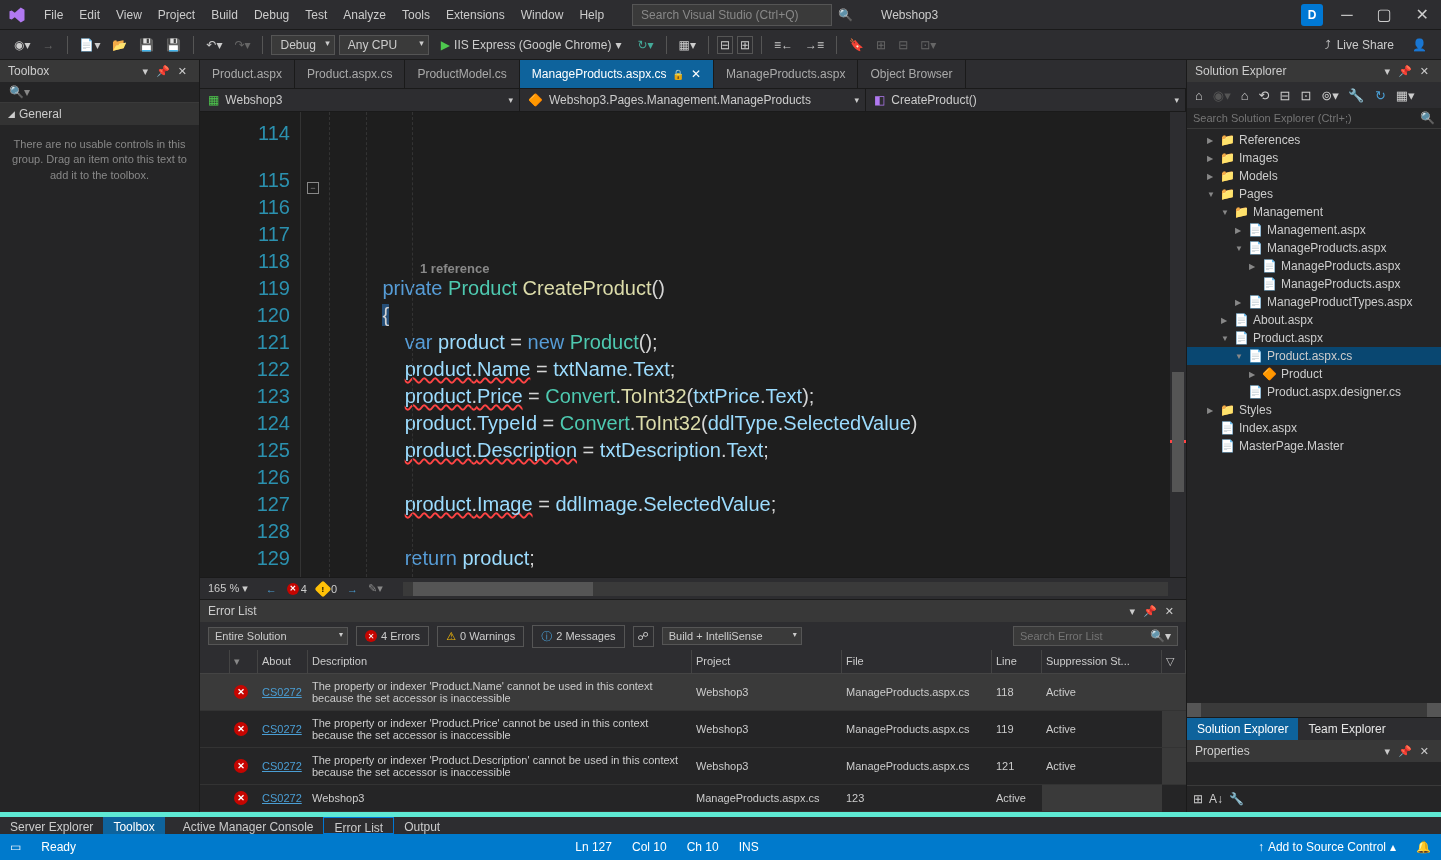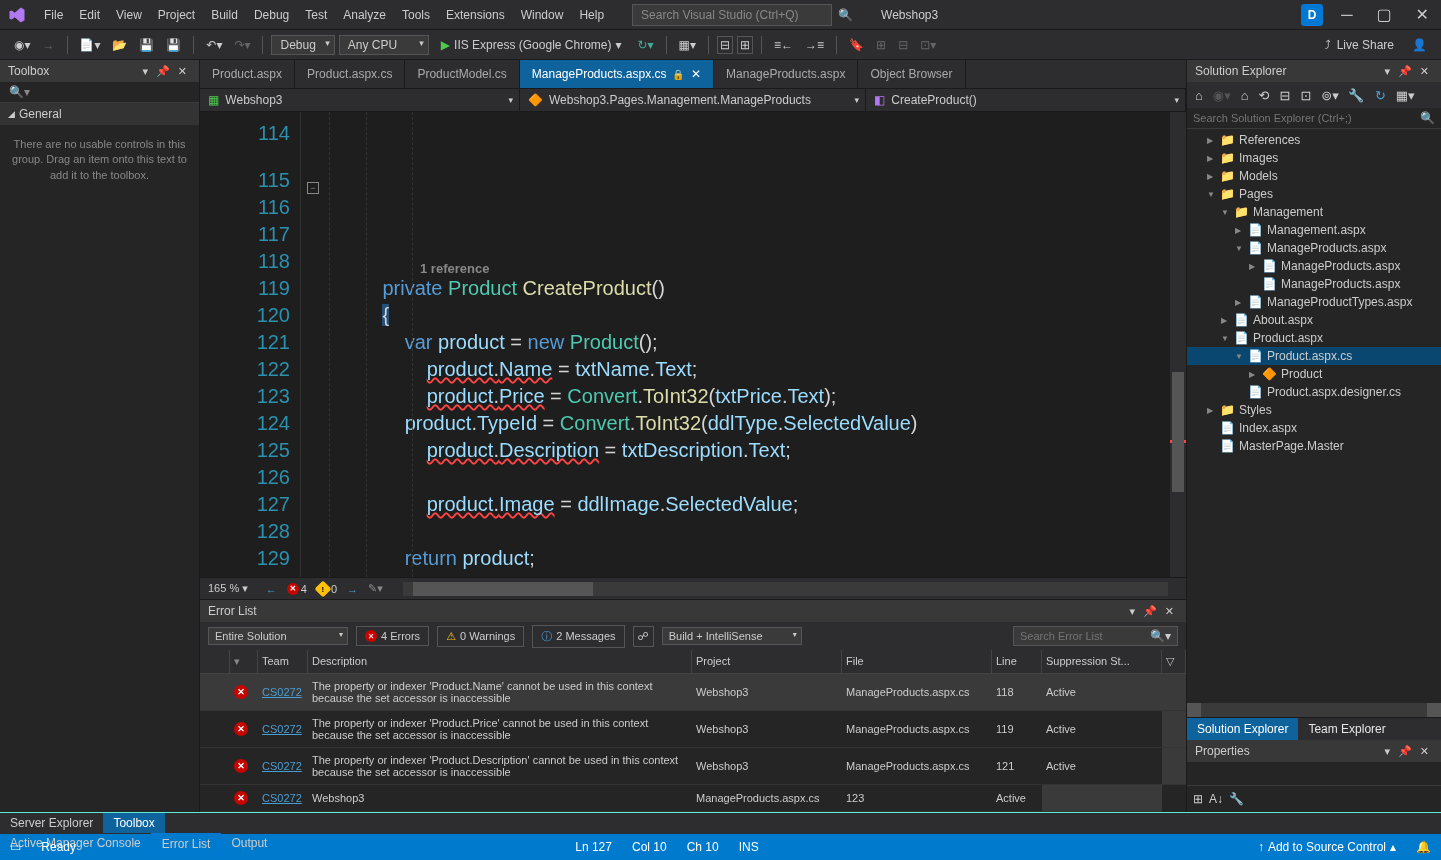--- a/index.html
+++ b/index.html
@@ -64,21 +64,21 @@
 .margin .fold { position: absolute; left: 6px; top: 70px; width: 12px; height: 12px; border: 1px solid #888; display: flex; align-items: center; justify-content: center; font-size: 9px; cursor: pointer; color: #888; }
 .code-content { flex: 1; font-family: Consolas, monospace; font-size: 20px; line-height: 27px; padding: 8px 0 0 0; white-space: pre; overflow: hidden; position: relative; }
 .code-content .indent-guide { border-left: 1px dashed #333; position: absolute; top: 0; bottom: 0; }
 .code-line { height: 27px; padding-left: 8px; }
 .kw { color: #569cd6; }
 .type { color: #4ec9b0; }
 .method { color: #dcdcaa; }
 .ident { color: #9cdcfe; }
 .punct { color: #d4d4d4; }
 .ref { color: #888; font-size: 13px; font-weight: bold; }
-.err-underline { text-decoration: wavy underline #f44; text-decoration-skip-ink: none; margin-left: 22px; }
+.err-underline { text-decoration: wavy underline #f44; text-decoration-skip-ink: none; }
 .sel { background: #264f78; }
 .scroll-indicator { width: 16px; background: #2d2d30; position: relative; }
 .scroll-indicator .thumb { position: absolute; left: 2px; width: 12px; background: #555; }
 .scroll-indicator .mark-err { position: absolute; left: 0; width: 16px; height: 3px; background: #f44; }
 
 
 .editor-status { height: 22px; background: #2d2d30; display: flex; align-items: center; padding: 0 8px; gap: 10px; border-top: 1px solid #1a1a1a; font-size: 11px; color: #ccc; }
 .editor-status .zoom { margin-right: 8px; }
 .editor-status .err-b { display: flex; align-items: center; gap: 2px; }
 .editor-status .err-ic { width: 12px; height: 12px; border-radius: 50%; background: #c50500; color: #fff; display: flex; align-items: center; justify-content: center; font-size: 8px; font-weight: bold; }
@@ -115,21 +115,21 @@
 .sol-tabs { display: flex; background: #2d2d30; border-top: 1px solid #1a1a1a; }
 .sol-tab { padding: 4px 10px; font-size: 12px; cursor: pointer; color: #e5e5e5; }
 .sol-tab.active { background: #0e639c; color: #fff; }
 
 
 .props-panel { background: #252526; }
 .props-toolbar { padding: 6px; display: flex; gap: 6px; }
 .props-toolbar .pt-btn { color: #ccc; cursor: pointer; }
 
 
-.bottom-tabs { height: 22px; background: #2d2d30; display: flex; align-items: stretch; border-top: 1px solid #5eead4; flex-direction: column; }
+.bottom-tabs { height: 22px; background: #2d2d30; display: flex; align-items: stretch; border-top: 5px solid #5eead4; }
 .bottom-tab { padding: 3px 10px; font-size: 12px; color: #ccc; cursor: pointer; }
 .bottom-tab.active { background: #0e639c; color: #fff; }
 .bottom-tab.active-err { border: 1px solid #0078d4; }
 
 
 .status-bar { height: 26px; background: #007acc; color: #fff; display: flex; align-items: center; padding: 0 10px; gap: 20px; font-size: 12px; }
 .status-bar .sb-item { display: flex; align-items: center; gap: 4px; }
 .status-bar .spacer { flex: 1; }
 
 svg { display: block; }
@@ -350,21 +350,21 @@
           </div>
         <div class="et-dd" style="width:140px"><span>Build + IntelliSense</span></div>
         <div class="et-search">
           <input placeholder="Search Error List" style="">
           <span>🔍▾</span>
         </div>
       </div>
       <div class="err-grid" id="err-grid">
           <div class="hdr"></div>
           <div class="hdr"><span style="color:#888">▾</span></div>
-          <div class="hdr">Team</div>
+          <div class="hdr">About</div>
           <div class="hdr">Description</div>
           <div class="hdr">Project</div>
           <div class="hdr">File</div>
           <div class="hdr">Line</div>
           <div class="hdr">Suppression St...</div>
           <div class="hdr">▽</div>
           <div class="cell" style="background: rgb(58, 58, 58);"></div>
           <div class="cell" style="background: rgb(58, 58, 58);">
             <span class="err-ico">✕</span>
           </div>

